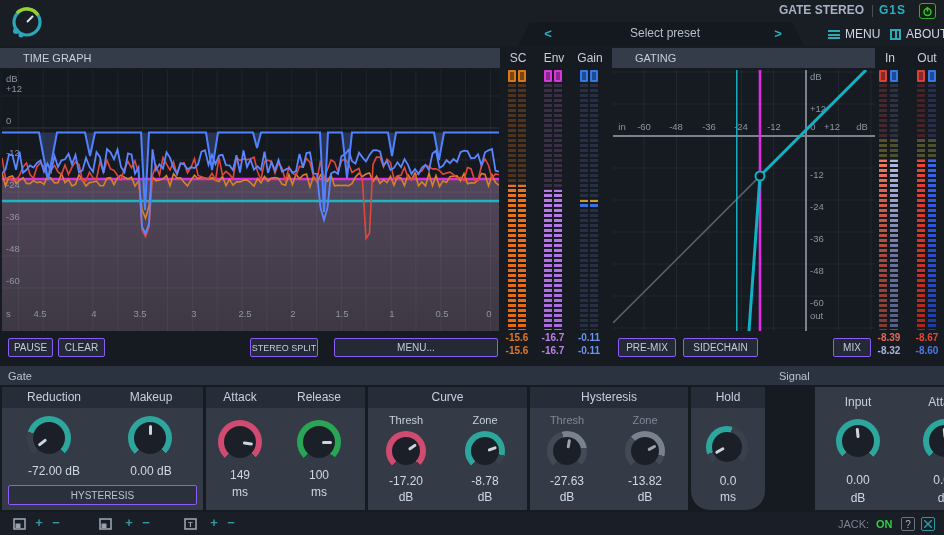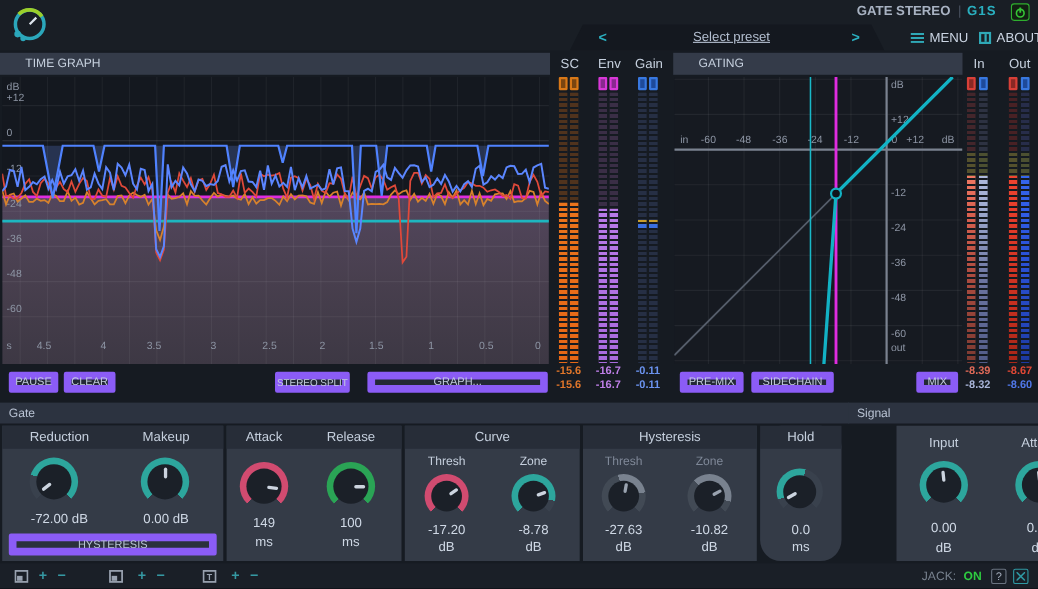--- a/index.html
+++ b/index.html
@@ -2,21 +2,21 @@
 <html><head>
 <meta charset="utf-8">
 <style>
   html,body{margin:0;padding:0;background:#0d1014;}
   *{box-sizing:border-box;}
   .app{position:relative;width:944px;height:535px;background:#161b22;overflow:hidden;
        font-family:"Liberation Sans",sans-serif;color:#c6d0de;-webkit-font-smoothing:antialiased;}
   .abs{position:absolute;}
   .hdr{background:#343b49;color:#c6d0de;font-size:11px;display:flex;align-items:center;padding-left:23px;}
   .sechdr{background:#2c3340;color:#b9c3d3;font-size:11px;display:flex;align-items:center;padding-left:8px;}
-  .btn{border:7px solid #8b5cf6;background:#232935;color:#c3cddc;font-size:10px;display:flex;
+  .btn{border:1px solid #8b5cf6;background:#232935;color:#c3cddc;font-size:10px;display:flex;
        align-items:center;justify-content:center;border-radius:2px;cursor:default;white-space:nowrap;}
   .lbl{font-size:12px;color:#c6d0de;text-align:center;}
   .dim{color:#7f8898;}
   .val{font-size:12px;color:#cfd8e5;text-align:center;white-space:nowrap;}
   .mlabel{font-size:12px;color:#c6d0de;text-align:center;}
   .mval{font-size:10px;text-align:center;white-space:nowrap;font-weight:bold;}
   .square{border-radius:1px;}
   .bar{border-radius:1px;}
   .strip{background:#272d38;}
   .pbody{background:#343b47;}
@@ -55,21 +55,21 @@
   <div class="abs" style="right:38px;top:3px;font-size:12px;font-weight:bold;color:#2ab0c0;letter-spacing:1px;">G1S</div>
   <div class="abs" style="right:8px;top:3px;width:17px;height:16px;border:1px solid #2fae2f;border-radius:3px;background:#122012;display:flex;align-items:center;justify-content:center;">
     <svg width="11" height="11" viewBox="0 0 12 12">
       <circle cx="6" cy="6.5" r="3.8" fill="none" stroke="#35c435" stroke-width="1.6"></circle>
       <line x1="6" y1="1" x2="6" y2="6" stroke="#35c435" stroke-width="1.8"></line>
     </svg>
   </div>
 
   <div class="abs" style="left:518px;top:22px;width:286px;height:24px;background:#14181f;clip-path:polygon(12px 0,274px 0,286px 24px,0 24px);"></div>
   <div class="abs chev" style="left:541px;top:25px;width:14px;height:18px;line-height:18px;">&lt;</div>
-  <div class="abs" style="left:560px;top:26px;width:210px;height:18px;text-align:center;font-size:12px;color:#b4bfd0;text-decoration:underline;">Select preset</div>
+  <div class="abs" style="left:560px;top:26px;width:210px;height:18px;text-align:center;font-size:12px;color:#b4bfd0;">Select preset</div>
   <div class="abs chev" style="left:771px;top:25px;width:14px;height:18px;line-height:18px;">&gt;</div>
 
   <div class="abs" style="left:828px;top:25px;height:18px;display:flex;align-items:center;gap:5px;">
     <div class="menuicon"></div>
     <span style="font-size:12px;color:#ccd6e4;">MENU</span>
   </div>
   <div class="abs" style="left:890px;top:25px;height:18px;display:flex;align-items:center;gap:5px;">
     <div class="abouticon"></div>
     <span style="font-size:12px;color:#ccd6e4;">ABOUT</span>
   </div>
@@ -145,21 +145,21 @@
   <div class="abs btn" style="left:8px;top:338px;width:45px;height:19px;">
     <span>PAUSE</span>
     </div>
   <div class="abs btn" style="left:58px;top:338px;width:47px;height:19px;">
     <span>CLEAR</span>
     </div>
   <div class="abs btn" style="left:250px;top:338px;width:68px;height:19px;font-size:9px;">
     <span>STEREO SPLIT</span>
     </div>
   <div class="abs btn" style="left:334px;top:338px;width:164px;height:19px;">
-    <span>GRAPH...</span>
+    <span>MENU...</span>
     </div>
 
   <div class="abs mlabel" style="left:504px;top:51px;width:28px;">SC</div>
   <div class="abs mlabel" style="left:540px;top:51px;width:28px;">Env</div>
   <div class="abs mlabel" style="left:574px;top:51px;width:32px;">Gain</div>
 
   <div class="abs square" style="left:508px;top:70px;width:8px;height:12px;border:2px solid #d87818;background:#7a4510;"></div>
   <div class="abs square" style="left:518px;top:70px;width:8px;height:12px;border:2px solid #d87818;background:#7a4510;"></div>
   <div class="abs square" style="left:544px;top:70px;width:8px;height:12px;border:2px solid #d838d8;background:#8a2890;"></div>
   <div class="abs square" style="left:554px;top:70px;width:8px;height:12px;border:2px solid #d838d8;background:#8a2890;"></div>
@@ -361,21 +361,21 @@
     </div>
     <div class="knob" style="left:95px;top:44px;width:40px;height:40px;--g:conic-gradient(from 225deg,#424a55 0 90deg,#79828f 90deg 240deg,#424a55 240deg 270deg,transparent 270deg 360deg);--a:62deg;">
       <div class="ring"></div>
         <div class="hole"></div>
       <div class="rot">
           <div class="ptr" style="background:#9aa3b0;"></div>
         </div>
     </div>
     <div class="abs val dim" style="left:5px;top:87px;width:64px;">-27.63</div>
     <div class="abs val dim" style="left:5px;top:103px;width:64px;">dB</div>
-    <div class="abs val dim" style="left:83px;top:87px;width:64px;">-10.82</div>
+    <div class="abs val dim" style="left:83px;top:87px;width:64px;">-13.82</div>
     <div class="abs val dim" style="left:83px;top:103px;width:64px;">dB</div>
   </div>
 
   <div class="abs pbody" style="left:691px;top:387px;width:74px;height:123px;border-radius:19px;">
     <div class="abs strip" style="left:0;top:0;width:74px;height:21px;"></div>
     <div class="abs lbl" style="left:0;top:3px;width:74px;">Hold</div>
     <div class="knob" style="left:15px;top:39px;width:42px;height:42px;--g:conic-gradient(from 225deg,#39414d 0 25deg,#2da69d 25deg 150deg,#39414d 150deg 270deg,transparent 270deg 360deg);--a:-120deg;">
       <div class="ring"></div>
         <div class="hole"></div>
       <div class="rot">

